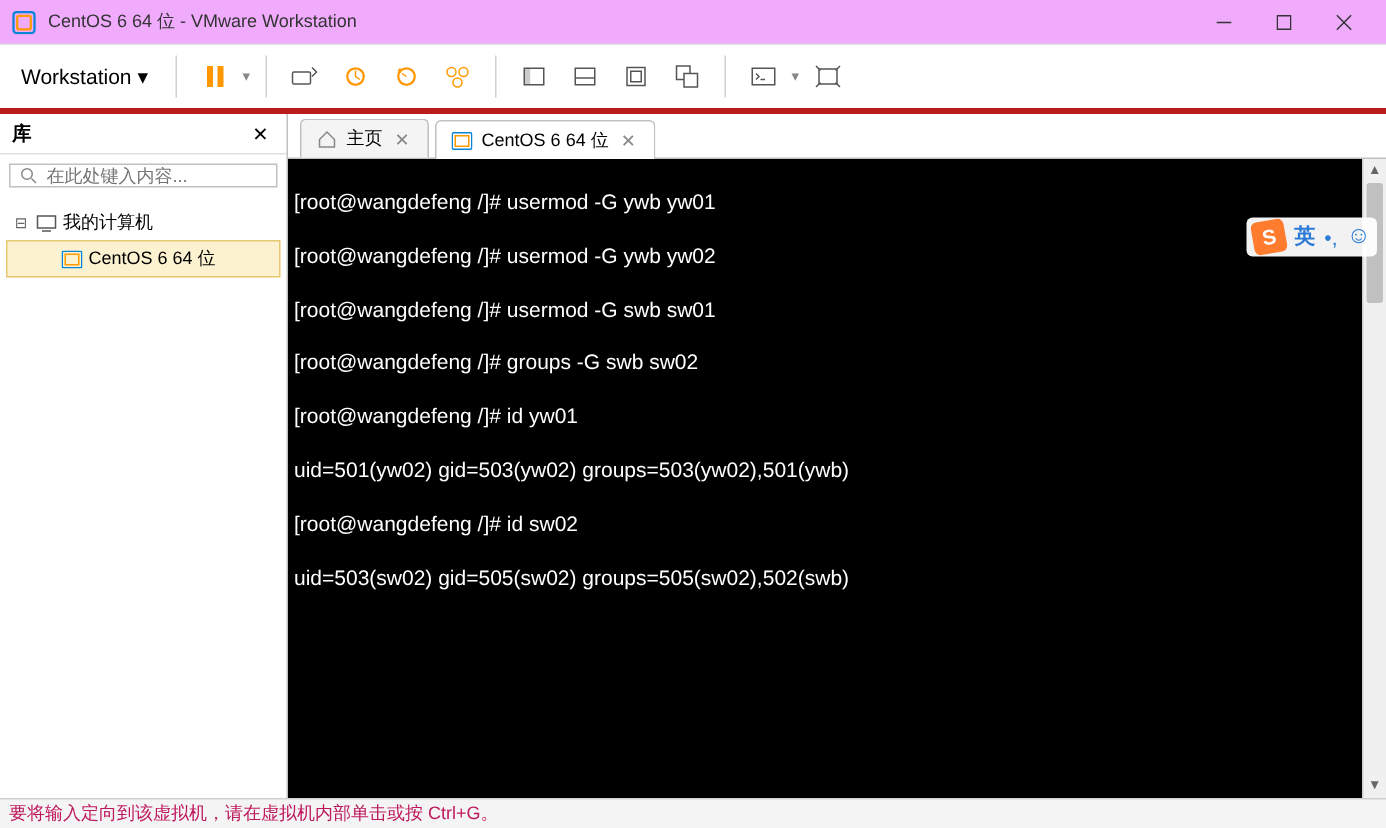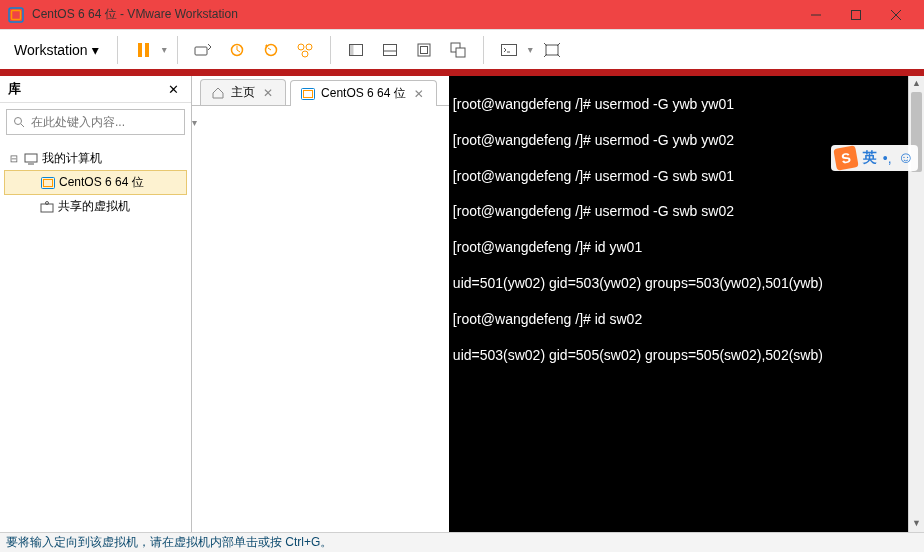--- a/index.html
+++ b/index.html
@@ -1,47 +1,47 @@
 <!DOCTYPE html>
 <html><head>
 <meta charset="utf-8">
 <style>
 * { margin: 0; padding: 0; box-sizing: border-box; font-family: "Microsoft YaHei", Arial, sans-serif; }
 body { width: 924px; height: 552px; background: #fff; overflow: hidden; position: relative; }
-.titlebar { height: 30px; display: flex; align-items: center; padding: 0 8px; background: #ef4444; border-bottom: 1px solid #e0e0e0; }
+.titlebar { height: 30px; display: flex; align-items: center; padding: 0 8px; background: #f0abfc; border-bottom: 1px solid #e0e0e0; }
 .titlebar .app-icon { width: 16px; height: 16px; margin-right: 8px; }
 .titlebar .title { font-size: 12px; color: #333; flex: 1; }
 .titlebar .win-btn { width: 40px; height: 30px; display: flex; align-items: center; justify-content: center; cursor: pointer; }
-.toolbar { height: 46px; display: flex; align-items: center; padding: 0 6px; border-bottom: 7px solid #b91c1c; gap: 4px; }
+.toolbar { height: 46px; display: flex; align-items: center; padding: 0 6px; border-bottom: 4px solid #b91c1c; gap: 4px; }
 .ws-menu { font-size: 14px; padding: 4px 8px; display: flex; align-items: center; gap: 4px; cursor: pointer; }
 .tb-sep { width: 1px; height: 28px; background: #d0d0d0; margin: 0 6px; }
 .tb-btn { width: 30px; height: 30px; display: flex; align-items: center; justify-content: center; border-radius: 3px; cursor: pointer; }
 .pause-btn { color: #ff9800; }
 .content { display: flex; height: 456px; }
 .sidebar { width: 192px; height: 456px; border-right: 1px solid #c0c0c0; display: flex; flex-direction: column; }
 .sidebar-header { display: flex; align-items: center; padding: 4px 8px; font-size: 13px; border-bottom: 1px solid #e0e0e0; }
 .sidebar-header .title { flex: 1; font-weight: bold; }
 .sidebar-header .close { cursor: pointer; padding: 0 4px; }
-.search-box { margin: 6px; border: 1px solid #c0c0c0; height: 26px; display: flex; align-items: center; padding: 0 6px; gap: 6px; }
+.search-box { margin: 6px; border: 1px solid #c0c0c0; height: 16px; display: flex; align-items: center; padding: 0 6px; gap: 6px; }
 .search-box input { border: none; outline: none; flex: 1; font-size: 12px; color: #888; background: transparent; }
 .tree { padding: 6px 4px; font-size: 12px; overflow: auto; flex: 1; }
 .tree-row { display: flex; align-items: center; padding: 3px 4px; gap: 4px; cursor: pointer; }
 .tree-row.selected { background: #fdf2d0; border: 1px solid #e8c870; }
 .tree-indent { display: inline-block; }
 .tree-toggle { width: 12px; text-align: center; color: #666; font-size: 10px; }
-.main { flex: 1; display: flex; }
+.main { flex: 1; display: flex; flex-direction: column; }
 .tabs { height: 30px; display: flex; align-items: flex-end; padding: 0 8px; border-bottom: 1px solid #c0c0c0; gap: 0; }
 .tab { height: 26px; border: 1px solid #c0c0c0; border-bottom: none; background: #f4f4f4; padding: 0 10px; display: flex; align-items: center; gap: 6px; font-size: 12px; border-radius: 4px 4px 0 0; margin-right: 4px; cursor: pointer; }
 .tab.active { background: #fff; position: relative; top: 1px; }
 .tab .close { color: #888; padding: 0 2px; }
 .terminal { flex: 1; background: #000; color: #fff; font-family: "Consolas", "Courier New", monospace; font-size: 14px; line-height: 1.28; padding: 2px 4px; overflow: hidden; position: relative; white-space: pre; }
 .scrollbar-v { position: absolute; right: 0; top: 0; bottom: 0; width: 16px; background: #f0f0f0; border-left: 1px solid #d0d0d0; }
 .scroll-thumb { position: absolute; left: 2px; right: 2px; top: 2px; height: 80px; background: #c0c0c0; border-radius: 2px; }
 .scroll-arrow { position: absolute; left: 0; right: 0; height: 16px; display: flex; align-items: center; justify-content: center; color: #666; font-size: 9px; }
-.statusbar { height: 20px; border-top: 1px solid #d0d0d0; display: flex; align-items: center; padding: 0 6px; font-size: 12px; color: #0c4a6e; background: #f4f4f4; }
+.statusbar { height: 20px; border-top: 1px solid #d0d0d0; display: flex; align-items: center; padding: 0 6px; font-size: 12px; color: #be185d; background: #f4f4f4; }
 .ime-badge { position: absolute; top: 145px; right: 6px; display: flex; align-items: center; gap: 6px; background: rgba(255,255,255,0.95); padding: 2px 4px; border-radius: 4px; }
 .ime-s { width: 22px; height: 22px; background: #ff7b2e; border-radius: 4px; color: #fff; font-weight: bold; display: flex; align-items: center; justify-content: center; transform: rotate(-10deg); font-size: 14px; }
 .ime-txt { color: #2b7bd6; font-size: 14px; font-weight: bold; }
 .ime-dots { color: #2b7bd6; font-size: 14px; }
 .ime-face { color: #2b7bd6; font-size: 16px; }
 svg { display: block; }
 </style>
 </head>
 <body>
 
@@ -182,30 +182,20 @@
       <div class="tree-row selected">
         <span class="tree-indent" style="width:28px"></span>
         <span>
             <svg width="14" height="12">
               <rect x="0.5" y="0.5" width="13" height="11" rx="1" fill="none" stroke="#0a84d6"></rect>
               <rect x="2.5" y="2.5" width="9" height="7" fill="none" stroke="#ff9800"></rect>
             </svg>
           </span>
         <span>CentOS 6 64 位</span>
       </div>
-      <div class="tree-row">
-        <span class="tree-indent" style="width:28px"></span>
-        <span>
-            <svg width="14" height="12">
-              <rect x="1" y="3" width="12" height="8" fill="none" stroke="#555"></rect>
-              <circle cx="7" cy="2" r="1.5" fill="none" stroke="#555"></circle>
-            </svg>
-          </span>
-        <span>共享的虚拟机</span>
-      </div>
     </div>
   </div>
 
   <div class="main">
     <div class="tabs">
       <div class="tab">
         <span>
             <svg width="14" height="12">
               <path d="M2 6 L7 1 L12 6 L12 11 L2 11 Z" fill="none" stroke="#888"></path>
             </svg>
@@ -221,21 +211,21 @@
             </svg>
           </span>
         <span>CentOS 6 64 位</span>
         <span class="close">✕</span>
       </div>
     </div>
     <div class="terminal">
 <div>[root@wangdefeng /]# usermod -G ywb yw01</div>
 <div>[root@wangdefeng /]# usermod -G ywb yw02</div>
 <div>[root@wangdefeng /]# usermod -G swb sw01</div>
-<div>[root@wangdefeng /]# usermod -G swb sw02</div>
+<div>[root@wangdefeng /]# groups -G swb sw02</div>
 <div>[root@wangdefeng /]# id yw01</div>
 <div>uid=501(yw02) gid=503(yw02) groups=503(yw02),501(ywb)</div>
 <div>[root@wangdefeng /]# id sw02</div>
 <div>uid=503(sw02) gid=505(sw02) groups=505(sw02),502(swb)</div>
 
       
       <div class="scrollbar-v">
         <div class="scroll-arrow" style="top:0">▲</div>
         <div class="scroll-thumb" style="top:16px"></div>
         <div class="scroll-arrow" style="bottom:0">▼</div>

